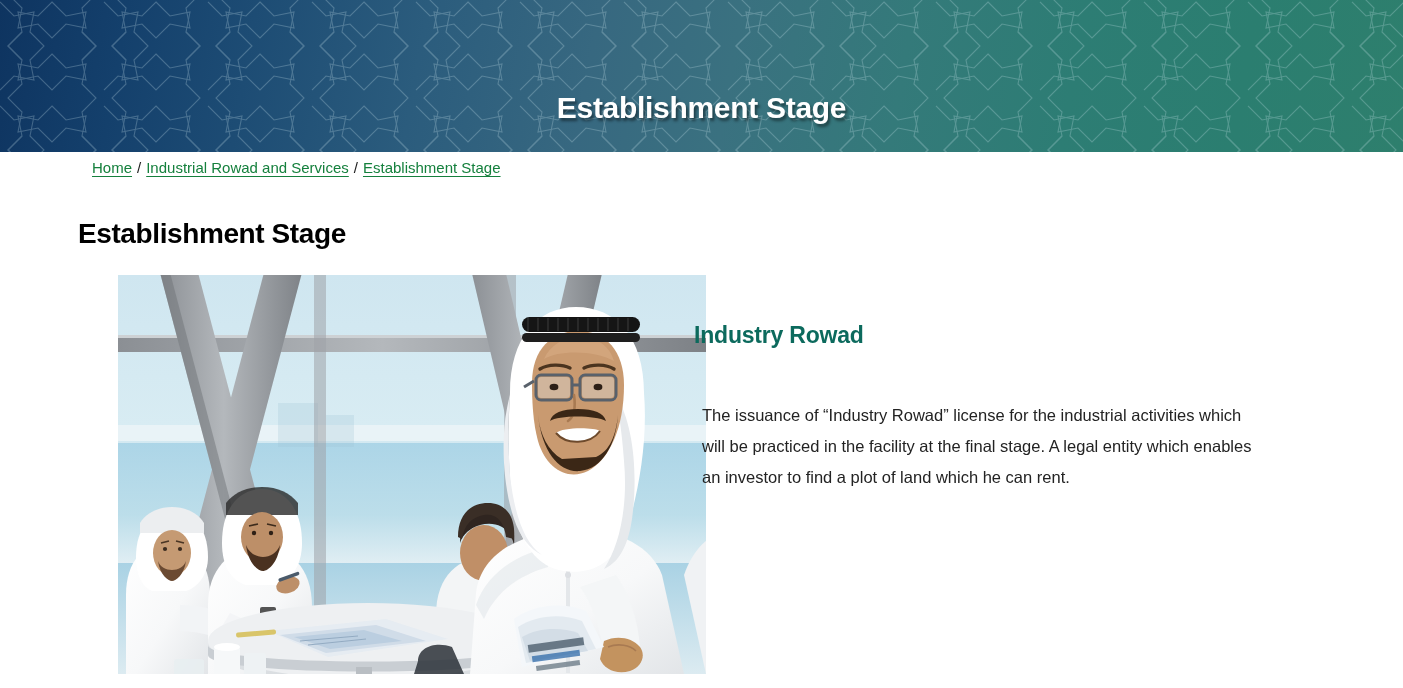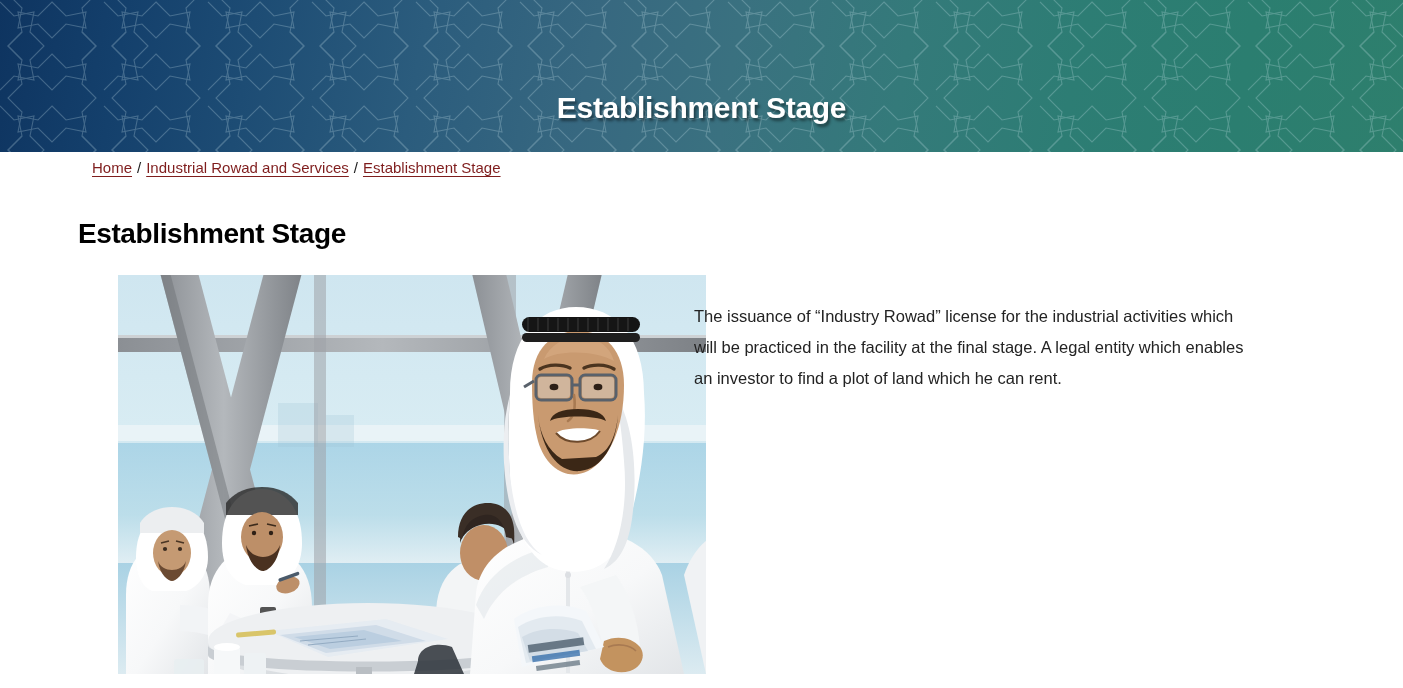--- a/index.html
+++ b/index.html
@@ -61,21 +61,21 @@
   .breadcrumb {
     position: absolute;
     top: 158px;
     left: 92px;
     font-size: 15px;
     line-height: 20px;
     color: #1b1b1b;
     white-space: nowrap;
   }
   .breadcrumb a {
-    color: #7f1d1d;
+    color: #15803d;
     text-underline-offset: 3px;
   }
   .breadcrumb .sep {
     display: inline-block;
     padding: 0 5px;
     color: #1b1b1b;
     text-decoration: none;
   }
 
   
@@ -122,21 +122,21 @@
   .section-heading {
     margin: 0;
     padding-top: 61px;
     font-size: 23px;
     line-height: 30px;
     font-weight: bold;
     letter-spacing: -0.2px;
     color: #0c6a5d;
   }
   .body-copy {
-    margin: 0;
+    margin: 8px;
     padding-top: 42px;
     width: 560px;
     font-size: 16.5px;
     line-height: 31px;
     color: #232323;
   }
 </style>
 </head>
 <body>
 
@@ -374,16 +374,17 @@
             <rect x="410" y="366" width="56" height="8" fill="#4d5f6e" opacity="0.8" transform="rotate(-8 438 370)"></rect>
             <rect x="414" y="378" width="48" height="6" fill="#2f6aa8" opacity="0.75" transform="rotate(-8 438 381)"></rect>
             <rect x="418" y="388" width="44" height="5" fill="#5c6d7a" opacity="0.7" transform="rotate(-8 440 390)"></rect>
           </g>
         </g>
       </g>
     </svg>
   </figure>
 
   <div class="text-col">
+    <h3 class="section-heading">Industry Rowad</h3>
     <p class="body-copy">The issuance of “Industry Rowad” license for the industrial activities which will be practiced in the facility at the final stage. A legal entity which enables an investor to find a plot of land which he can rent.</p>
   </div>
 
 </main>
 
 </body></html>

